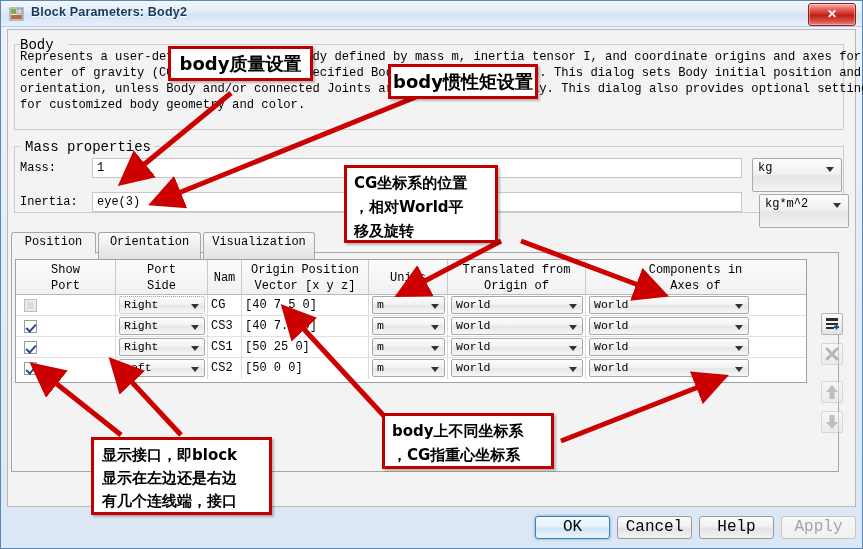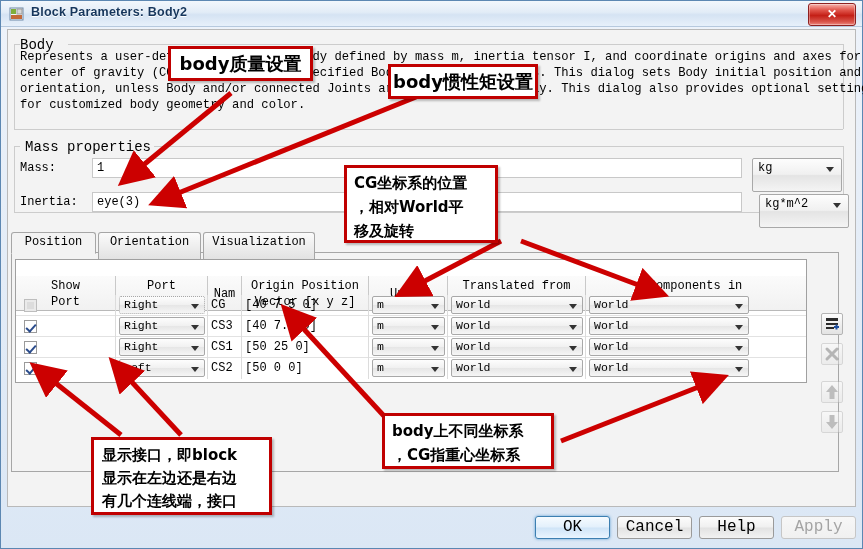--- a/index.html
+++ b/index.html
@@ -103,21 +103,21 @@
   .tabpanel{
     position:absolute;left:10px;top:251px;width:828px;height:220px;
     border:1px solid #a6a6a6;background:#f3f3f3;box-sizing:border-box;
   }
   
   .tablewrap{
     position:absolute;left:14px;top:258px;width:792px;height:124px;
     background:#fff;border:1px solid #a0a0a0;box-sizing:border-box;
   }
   .thead{
-    position:absolute;left:0;top:16px;width:790px;height:35px;
+    position:absolute;left:0;top:0;width:790px;height:35px;
     background:linear-gradient(180deg,#fbfbfb 0%,#f1f1f1 100%);
     border-bottom:1px solid #b9b9b9;box-sizing:border-box;
   }
   .th{
     position:absolute;top:0;height:35px;box-sizing:border-box;
     border-right:1px solid #c9c9c9;
     font-family:"Liberation Mono","DejaVu Sans Mono",monospace;
     font-size:12px;color:#000;text-align:center;
     line-height:16px;padding-top:2px;
     white-space:pre-line;overflow:hidden;

